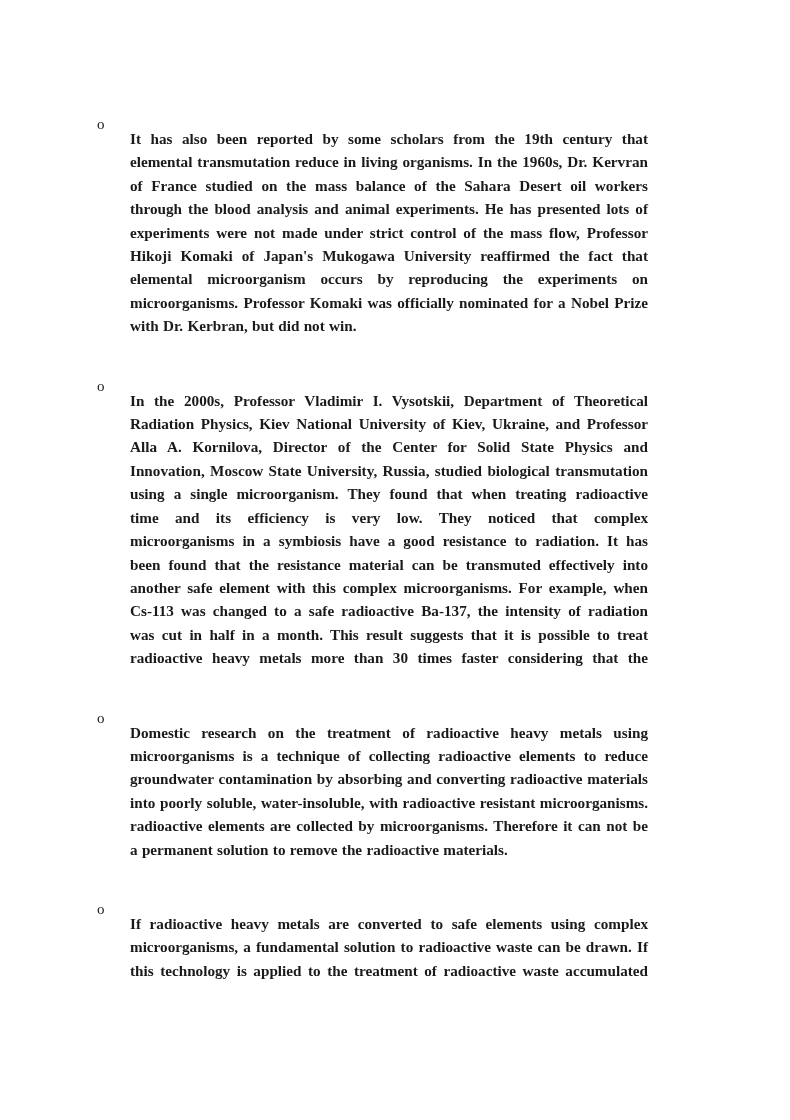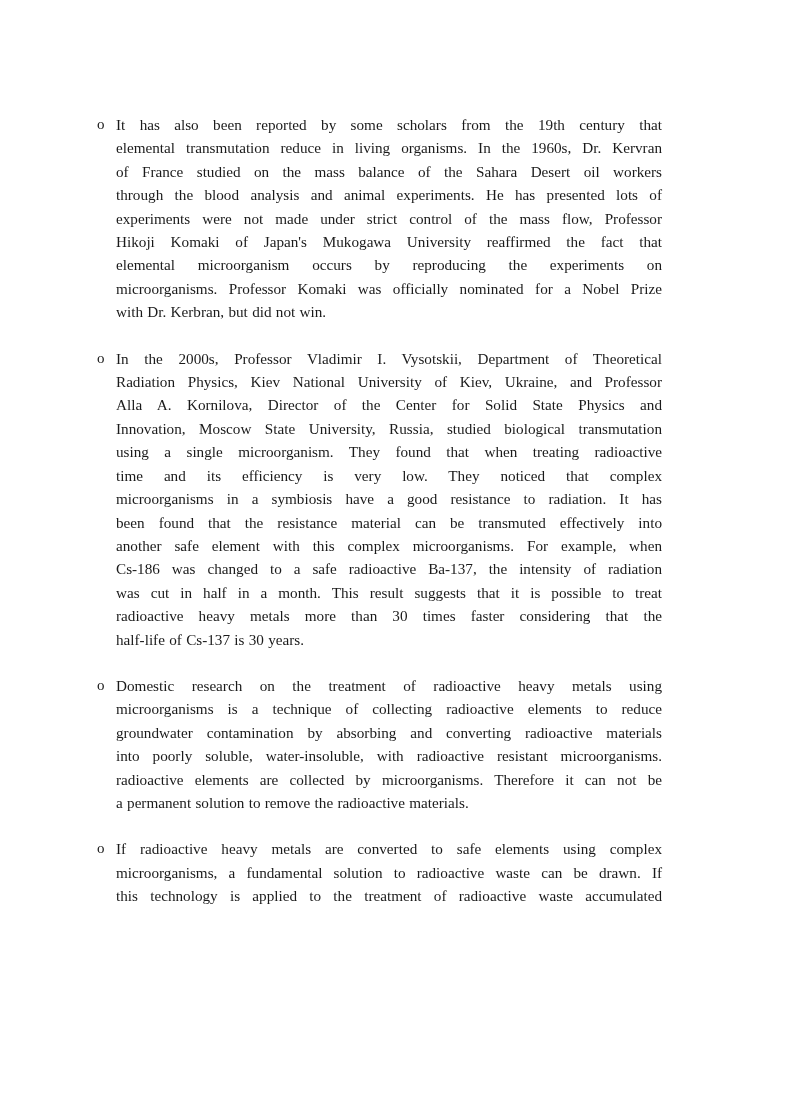--- a/index.html
+++ b/index.html
@@ -32,21 +32,22 @@
       font-size: 15px;
       line-height: 23.4px;
     }
     .para-text {
       flex: 1 1 auto;
       font-size: 15.2px;
       line-height: 23.4px;
       text-align: justify;
       text-align-last: left;
       word-spacing: 0.5px;
-      margin: 0;
+      margin: 14px;
+      font-weight: bold;
     }
     .line {
       display: block;
       text-align: justify;
       text-align-last: justify;
       white-space: nowrap;
     }
     .line.last {
       text-align-last: left;
     }
@@ -76,24 +77,23 @@
     <p class="para-text">
       <span class="line">In the 2000s, Professor Vladimir I. Vysotskii, Department of Theoretical</span>
       <span class="line">Radiation Physics, Kiev National University of Kiev, Ukraine, and Professor</span>
       <span class="line">Alla A. Kornilova, Director of the Center for Solid State Physics and</span>
       <span class="line">Innovation, Moscow State University, Russia, studied biological transmutation</span>
       <span class="line">using a single microorganism. They found that when treating radioactive</span>
       <span class="line">time and its efficiency is very low. They noticed that complex</span>
       <span class="line">microorganisms in a symbiosis have a good resistance to radiation. It has</span>
       <span class="line">been found that the resistance material can be transmuted effectively into</span>
       <span class="line">another safe element with this complex microorganisms. For example, when</span>
-      <span class="line">Cs-186 was changed to a safe radioactive Ba-137, the intensity of radiation</span>
+      <span class="line">Cs-113 was changed to a safe radioactive Ba-137, the intensity of radiation</span>
       <span class="line">was cut in half in a month. This result suggests that it is possible to treat</span>
       <span class="line">radioactive heavy metals more than 30 times faster considering that the</span>
-      <span class="line last">half-life of Cs-137 is 30 years.</span>
     </p>
   </div>
 
   <div class="para">
     <span class="bullet">o</span>
     <p class="para-text">
       <span class="line">Domestic research on the treatment of radioactive heavy metals using</span>
       <span class="line">microorganisms is a technique of collecting radioactive elements to reduce</span>
       <span class="line">groundwater contamination by absorbing and converting radioactive materials</span>
       <span class="line">into poorly soluble, water-insoluble, with radioactive resistant microorganisms.</span>

